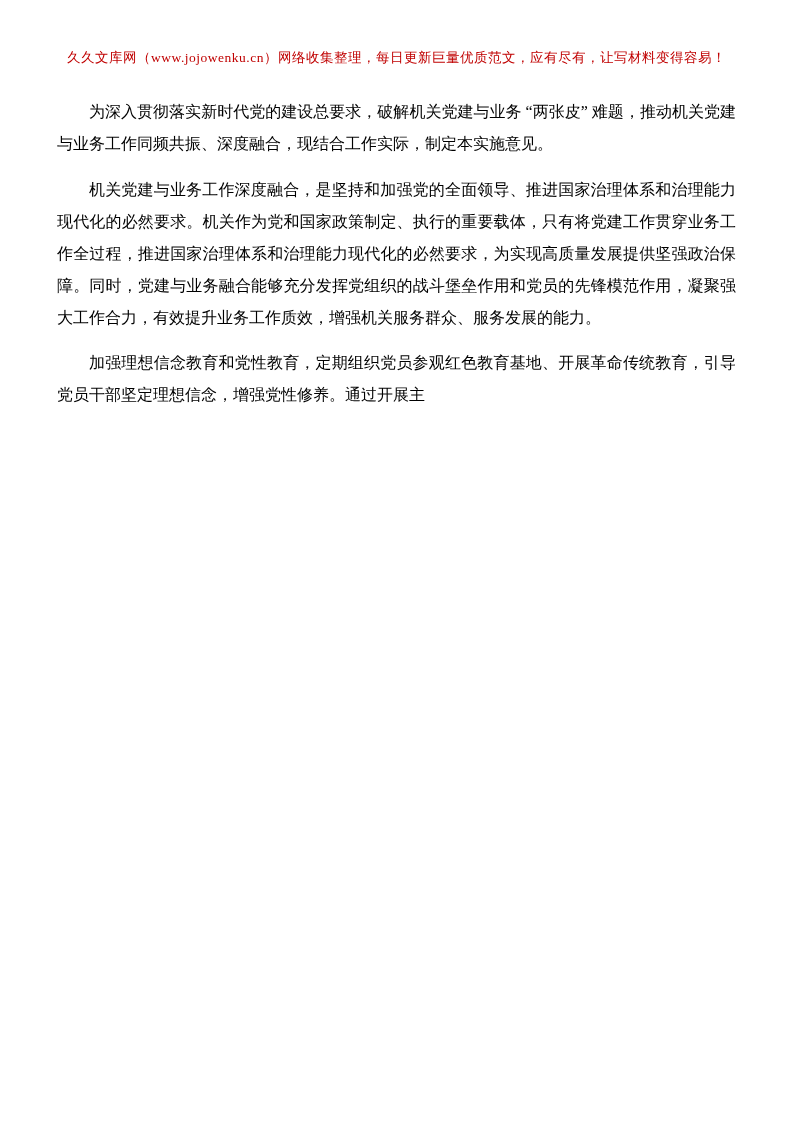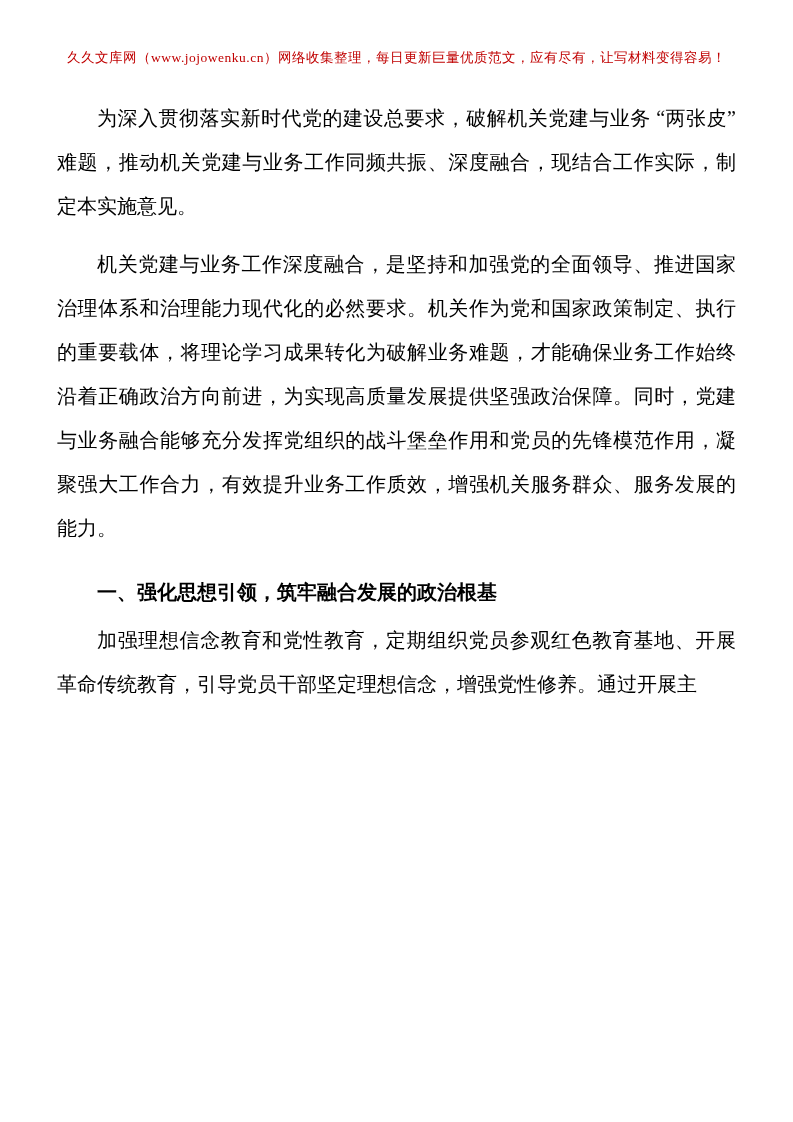--- a/index.html
+++ b/index.html
@@ -23,22 +23,22 @@
     text-align: center;
     font-size: 13.5px;
     line-height: 20px;
     color: #c00000; 
     letter-spacing: 0.5px;
   }
   .doc-body {
     margin-top: 28px;
   }
   .doc-body p {
-    font-size: 20px;
-    line-height: 44px;
+    font-size: 16px;
+    line-height: 32px;
     text-align: justify;
     text-indent: 2em;
     margin: 0 0 14px 0;
   }
   .section-heading {
     font-size: 20px;
     line-height: 40px;
     font-weight: bold;
     text-indent: 2em;
     margin: 22px 0 8px 0;
@@ -52,21 +52,20 @@
 <body>
 
 <div class="page">
 
   <div class="header-notice" style="color: rgb(192, 0, 0);">久久文库网（www.jojowenku.cn）网络收集整理，每日更新巨量优质范文，应有尽有，让写材料变得容易！</div>
 
   <div class="doc-body">
 
     <p>为深入贯彻落实新时代党的建设总要求，破解机关党建与业务 “两张皮” 难题，推动机关党建与业务工作同频共振、深度融合，现结合工作实际，制定本实施意见。</p>
 
-    <p>机关党建与业务工作深度融合，是坚持和加强党的全面领导、推进国家治理体系和治理能力现代化的必然要求。机关作为党和国家政策制定、执行的重要载体，将理论学习成果转化为破解业务难题，才能确保业务工作始终沿着正确政治方向前进，为实现高质量发展提供坚强政治保障。同时，党建与业务融合能够充分发挥党组织的战斗堡垒作用和党员的先锋模范作用，凝聚强大工作合力，有效提升业务工作质效，增强机关服务群众、服务发展的能力。</p>
+    <p>机关党建与业务工作深度融合，是坚持和加强党的全面领导、推进国家治理体系和治理能力现代化的必然要求。机关作为党和国家政策制定、执行的重要载体，只有将党建工作贯穿业务工作全过程，推进国家治理体系和治理能力现代化的必然要求，为实现高质量发展提供坚强政治保障。同时，党建与业务融合能够充分发挥党组织的战斗堡垒作用和党员的先锋模范作用，凝聚强大工作合力，有效提升业务工作质效，增强机关服务群众、服务发展的能力。</p>
 
-    <div class="section-heading">一、强化思想引领，筑牢融合发展的政治根基</div>
 
 
     <p class="para-cut">加强理想信念教育和党性教育，定期组织党员参观红色教育基地、开展革命传统教育，引导党员干部坚定理想信念，增强党性修养。通过开展主</p>
 
   </div>
 </div>
 
 </body></html>

